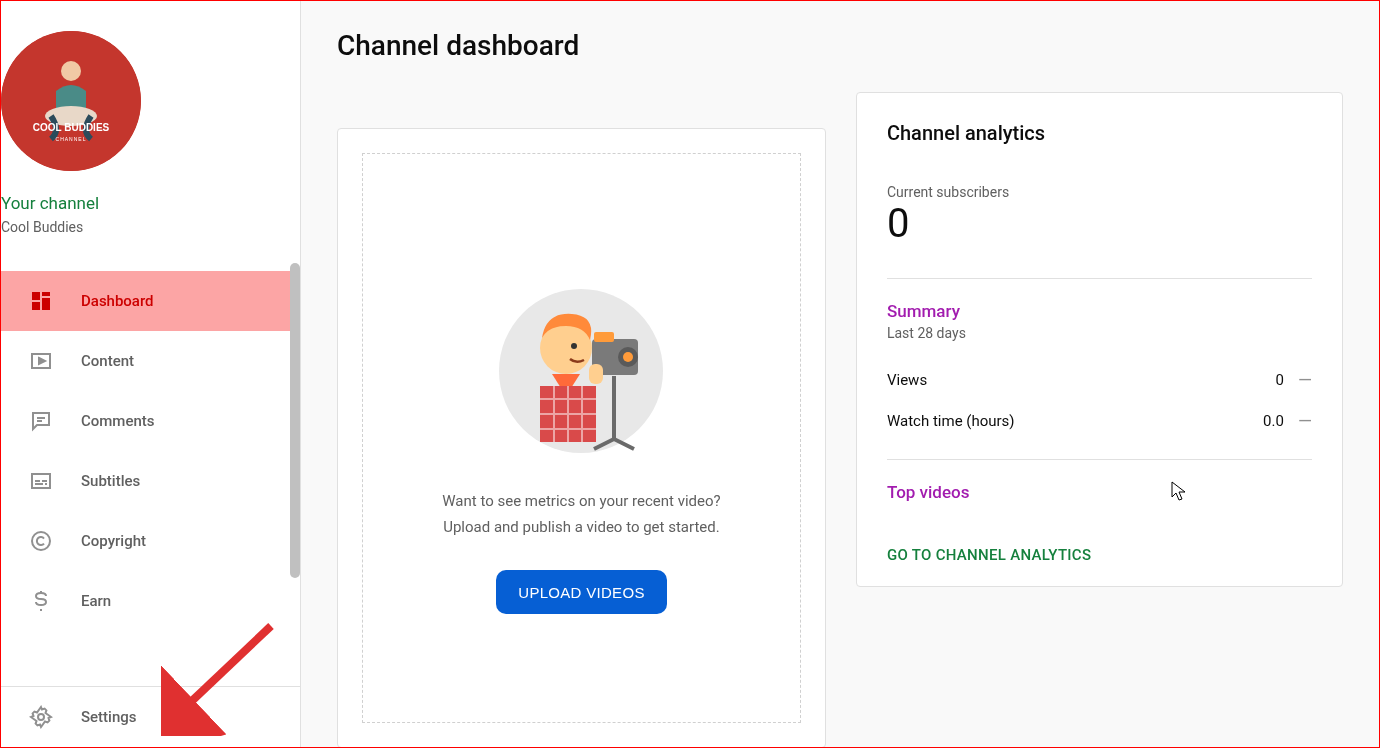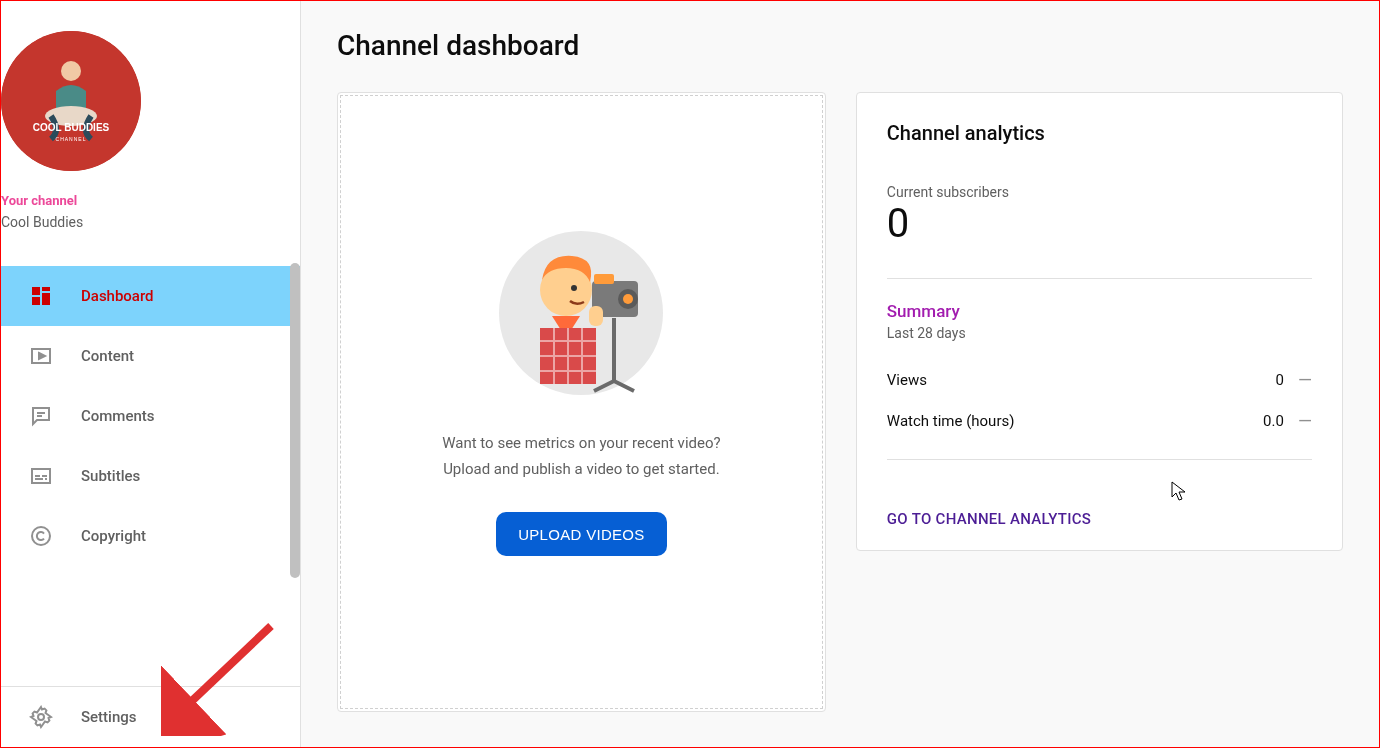--- a/index.html
+++ b/index.html
@@ -34,23 +34,23 @@
       background: #c4362d;
       display: flex;
       flex-direction: column;
       align-items: center;
       justify-content: center;
       overflow: hidden;
     }
     .avatar svg { display: block; }
     .your-channel {
       margin-top: 22px;
-      font-size: 13px;
-      font-weight: 700;
-      color: #ec4899;
+      font-size: 17px;
+      font-weight: 400;
+      color: #15803d;
     }
     .channel-name {
       margin-top: 6px;
       font-size: 14px;
       color: #606060;
     }
     .sidebar-nav {
       margin-top: 22px;
       flex: 1;
       overflow: hidden;
@@ -59,21 +59,21 @@
     .nav-item {
       display: flex;
       align-items: center;
       height: 60px;
       padding: 0 28px;
       gap: 28px;
       color: #606060;
       cursor: pointer;
     }
     .nav-item.active {
-      background: #7dd3fc;
+      background: #fca5a5;
       color: #cc0000;
       gap: 28px;
     }
     .nav-item.active .nav-icon { color: #cc0000; }
     .nav-icon {
       width: 24px;
       height: 24px;
       color: #909090;
       display: flex;
       align-items: center;
@@ -114,21 +114,22 @@
       align-items: flex-start;
     }
     .card {
       background: #fff;
       border: 1px solid #e0e0e0;
       border-radius: 4px;
     }
     .upload-card {
       width: 492px;
       height: 620px;
-      padding: 2px;
+      padding: 24px;
+      margin-top: 36px;
     }
     .upload-inner {
       border: 1px dashed #d0d0d0;
       height: 100%;
       display: flex;
       flex-direction: column;
       align-items: center;
       justify-content: flex-start;
       padding-top: 130px;
     }
@@ -203,25 +204,25 @@
       justify-content: space-between;
       align-items: center;
       font-size: 15px;
       color: #0d0d0d;
       padding: 10px 0;
     }
     .metric-value { display: flex; align-items: center; gap: 14px; }
     .metric-dash { color: #909090; font-size: 18px; }
     .analytics-link {
       display: inline-block;
-      margin-top: 28px;
+      margin-top: 44px;
       font-size: 15px;
       font-weight: 500;
       letter-spacing: 0.3px;
-      color: #4c1d95;
+      color: #15803d;
       cursor: pointer;
     }
     .arrow-overlay {
       position: absolute;
       pointer-events: none;
       left: 160px;
       top: 615px;
       width: 120px;
       height: 120px;
     }
@@ -300,20 +301,30 @@
         <span class="nav-label">Subtitles</span>
       </div>
       <div class="nav-item">
         <span class="nav-icon">
           <svg width="24" height="24" viewBox="0 0 24 24" fill="none" stroke="currentColor" stroke-width="2">
               <circle cx="12" cy="12" r="9"></circle>
               <path d="M15 9.5a4 4 0 1 0 0 5"></path>
             </svg>
         </span>
         <span class="nav-label">Copyright</span>
+      </div>
+      <div class="nav-item">
+        <span class="nav-icon">
+          <svg width="24" height="24" viewBox="0 0 24 24" fill="none" stroke="currentColor" stroke-width="2">
+              <path d="M17 7c0-2-2.5-3-5-3s-5 1-5 3 2 3 5 3 5 1 5 3-2.5 3-5 3-5-1-5-3"></path>
+              <line x1="12" y1="2" x2="12" y2="4"></line>
+              <line x1="12" y1="20" x2="12" y2="22"></line>
+            </svg>
+        </span>
+        <span class="nav-label">Earn</span>
       </div>
     </nav>
 
     <div class="sidebar-footer">
       <div class="nav-item">
         <span class="nav-icon">
           <svg width="24" height="24" viewBox="0 0 24 24" fill="none" stroke="currentColor" stroke-width="2">
               <circle cx="12" cy="12" r="3"></circle>
               <path d="M12 2l1 2.5 2.6-.9 1.8 1.8-.9 2.6L22 12l-2.5 1 .9 2.6-1.8 1.8-2.6-.9L12 22l-1-2.5-2.6.9-1.8-1.8.9-2.6L2 12l2.5-1-.9-2.6 1.8-1.8 2.6.9L12 2z"></path>
             </svg>
@@ -386,20 +397,21 @@
         <div class="metric-row">
           <span>Watch time (hours)</span>
           <span class="metric-value">
             <span>0.0</span>
             <span class="metric-dash">—</span>
           </span>
         </div>
 
         <div class="divider2"></div>
 
+        <div class="section-title">Top videos</div>
 
         <a class="analytics-link">GO TO CHANNEL ANALYTICS</a>
       </section>
     </div>
   </main>
 </div>
 
 <svg class="arrow-overlay" viewBox="0 0 120 120">
   <defs>
     <marker id="ah" markerWidth="12" markerHeight="12" refX="3" refY="6" orient="auto">

